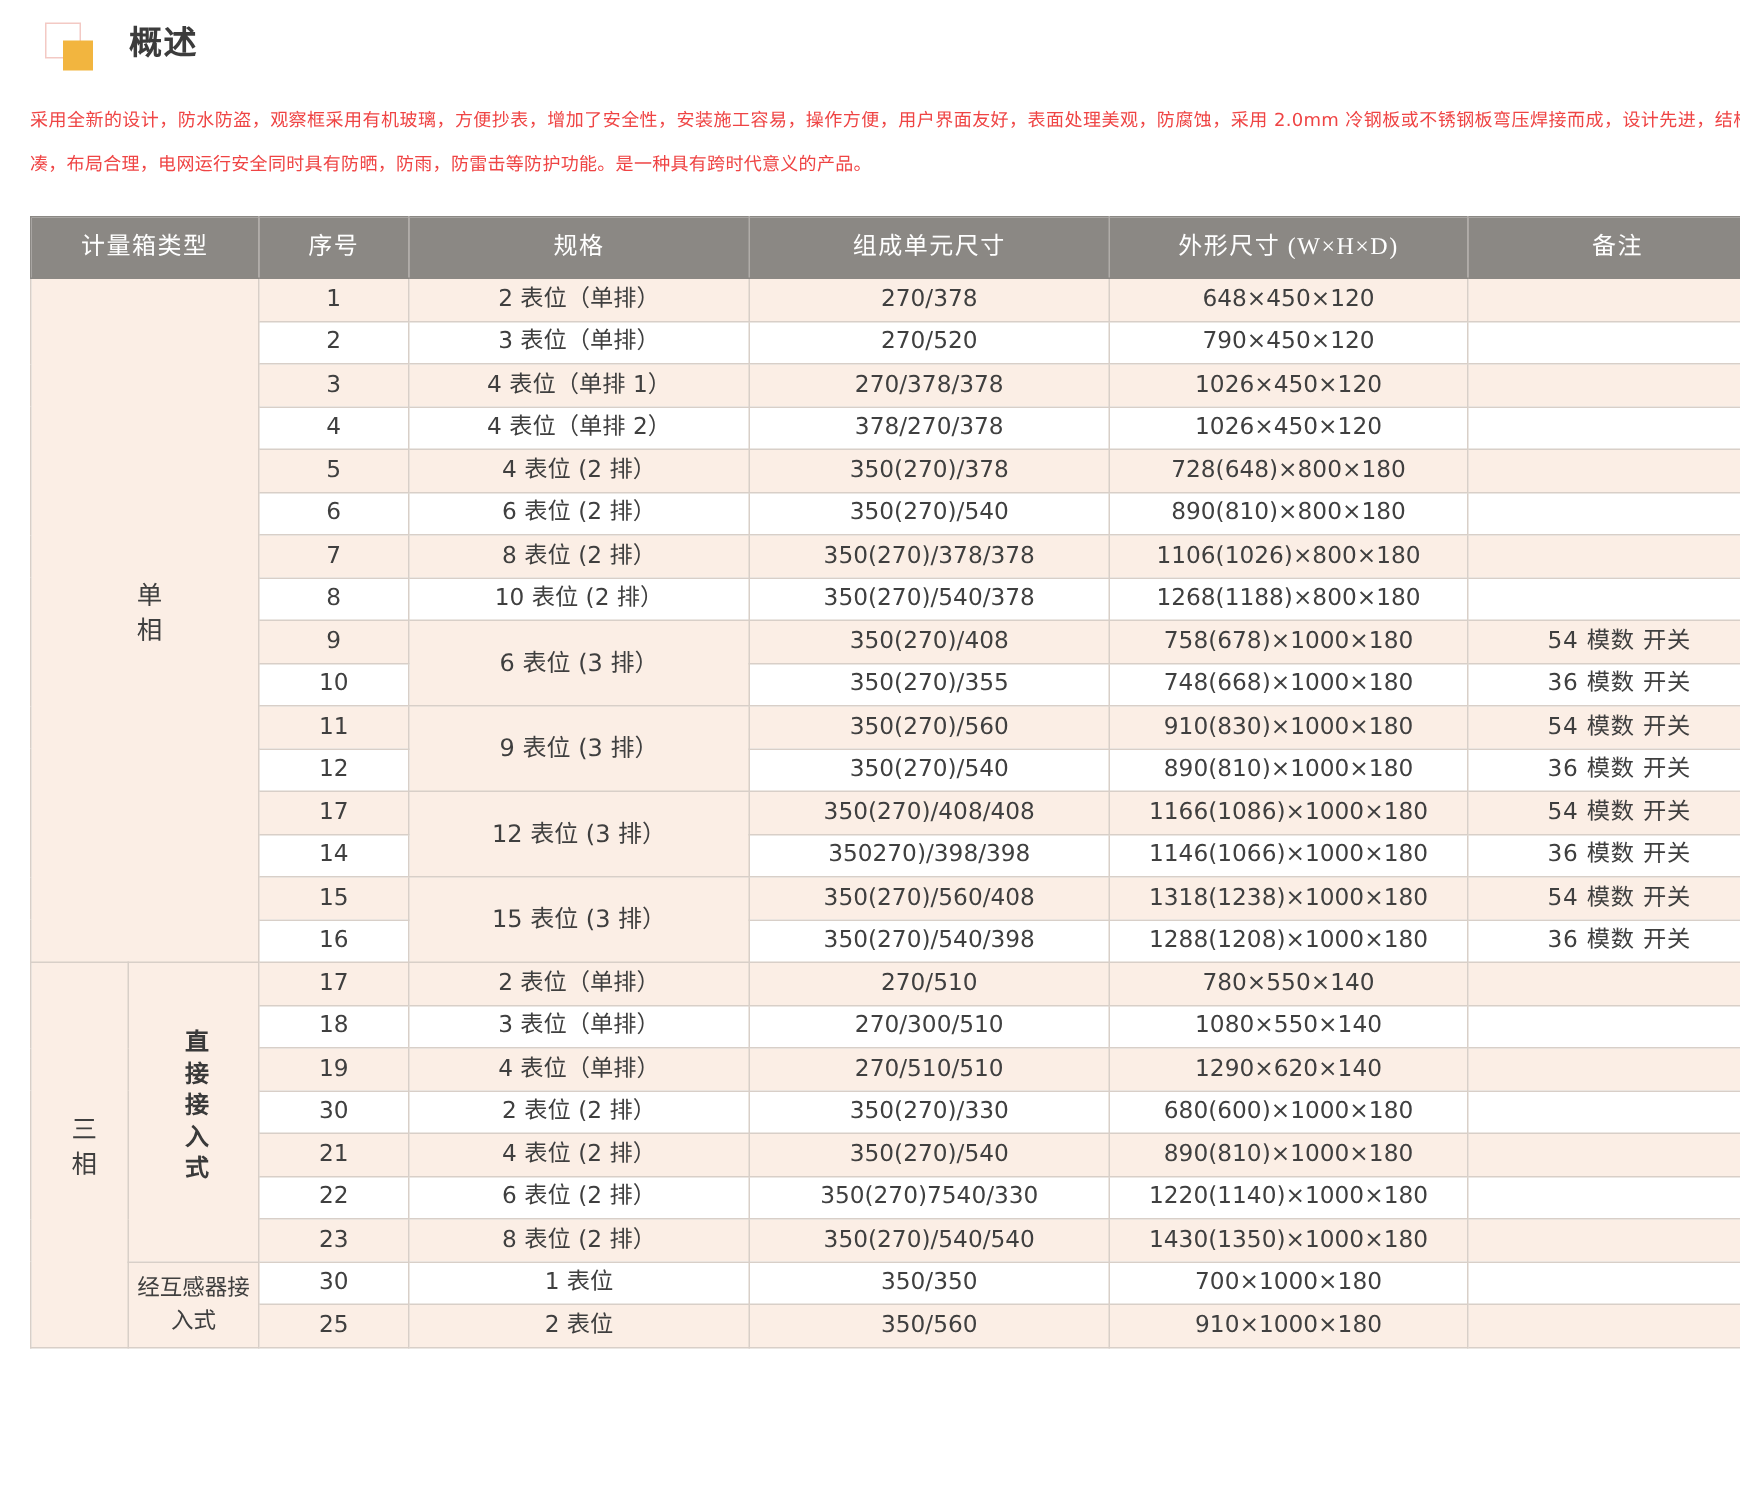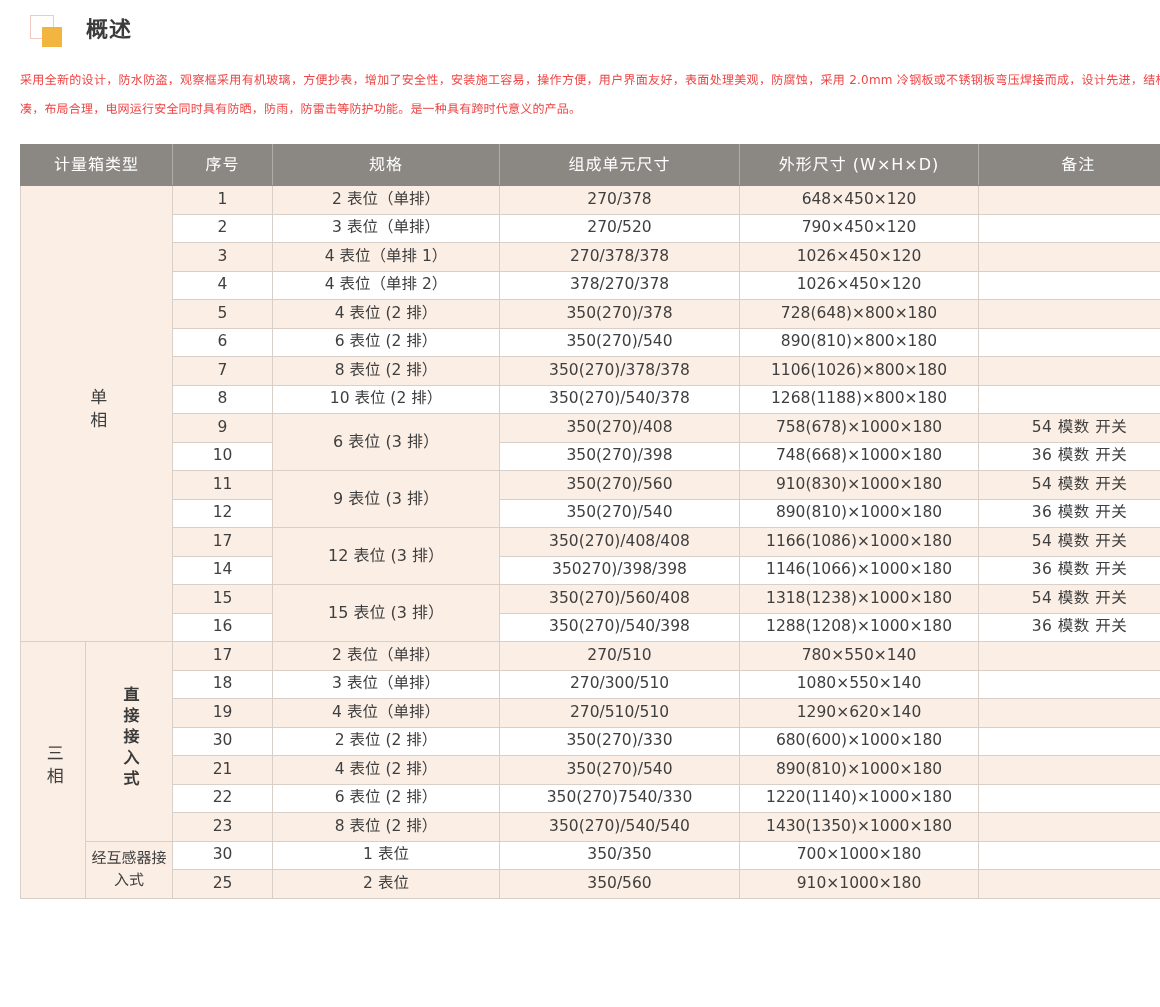--- a/index.html
+++ b/index.html
@@ -97,20 +97,21 @@
   }
   table.spec thead th {
     background: #8b8884;
     color: #ffffff;
     font-weight: normal;
     font-size: 16px;
     height: 40px;
     border: 1px solid #8b8884;
     border-right: 1px solid #b0aca8;
     letter-spacing: 1px;
+    font-family: Liberation Serif, serif;
   }
   table.spec thead th:last-child { border-right: 6px solid #1d4ed8; }
 
   tr.odd  td { background: #fbeee5; }
   tr.even td { background: #ffffff; }
 
   td.peach   { background: #fbeee5 !important; }
   td.type-cell {
     background: #fbeee5 !important;
     font-size: 17px;
@@ -244,21 +245,21 @@
           </tr>
           <tr class="odd">
             <td class="num">9</td>
             <td rowspan="2" class="merged-spec">6 表位 (3 排）</td>
             <td>350(270)/408</td>
             <td>758(678)×1000×180</td>
             <td class="note">54 模数 开关</td>
           </tr>
           <tr class="even">
             <td class="num">10</td>
-            <td>350(270)/398</td>
+            <td>350(270)/355</td>
             <td>748(668)×1000×180</td>
             <td class="note">36 模数 开关</td>
           </tr>
           <tr class="odd">
             <td class="num">11</td>
             <td rowspan="2" class="merged-spec">9 表位 (3 排）</td>
             <td>350(270)/560</td>
             <td>910(830)×1000×180</td>
             <td class="note">54 模数 开关</td>
           </tr>

